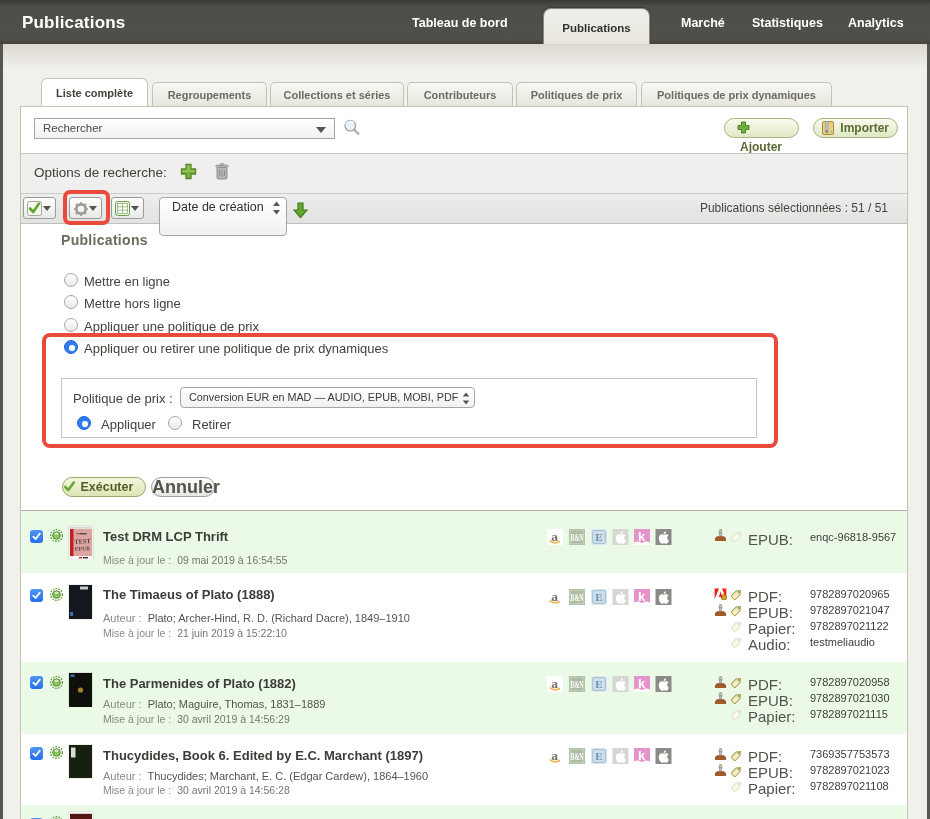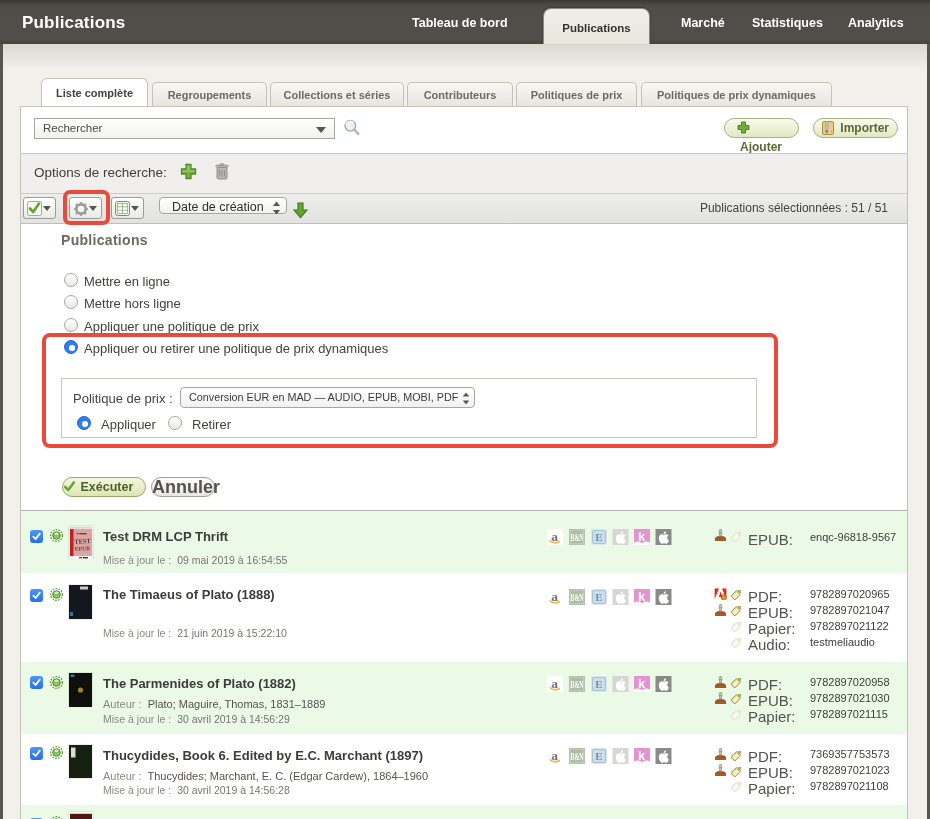--- a/index.html
+++ b/index.html
@@ -253,21 +253,21 @@
   <div class="tbtn" style="left:90px;">
     <svg width="15" height="15" viewBox="0 0 15 15" style="position:absolute;left:3px;top:3px;">
         <rect x="0.5" y="0.5" width="14" height="14" rx="2" fill="#eef5e8" stroke="#6d9e4f"></rect>
         <rect x="2.5" y="2.5" width="10" height="10" fill="#fff" stroke="#89b06e" stroke-width="0.8"></rect>
         <line x1="2.5" y1="5.8" x2="12.5" y2="5.8" stroke="#89b06e" stroke-width="0.8"></line>
         <line x1="2.5" y1="9.2" x2="12.5" y2="9.2" stroke="#89b06e" stroke-width="0.8"></line>
         <line x1="7.5" y1="2.5" x2="7.5" y2="12.5" stroke="#89b06e" stroke-width="0.8"></line>
       </svg>
     <span class="tarr"></span>
   </div>
-  <div class="abs macselect" id="datesel" style="left:138px; top:90px; width:128px; height:17px; line-height:19px; padding-left:12px; font-size:12.5px; color:#2f2f2b;">Date de création
+  <div class="abs macselect" id="datesel" style="left:138px; top:90px; width:128px; height:39px; line-height:19px; padding-left:12px; font-size:12.5px; color:#2f2f2b;">Date de création
     <svg width="9" height="14" viewBox="0 0 9 14" style="position:absolute; right:5px; top:3px;">
         <path d="M4.5 0.5 L8 5 H1 z" fill="#55555a"></path>
         <path d="M4.5 13.5 L8 9 H1 z" fill="#55555a"></path>
       </svg>
   </div>
   <div class="abs" id="dlarrow" style="left:272px; top:95px;">
     <svg width="15" height="17" viewBox="0 0 15 17">
         <path d="M5 1 h5 v7 h4 L7.5 15.5 L1 8 h4 z" fill="#64a832" stroke="#417d1c" stroke-width="1.2"></path>
       </svg>
   </div>
@@ -367,20 +367,21 @@
         </svg>
       </div>
     <div class="cover" style="top:12px; width:23px; height:34px;">
         <svg width="23" height="34" viewBox="0 0 23 34">
           <rect x="0" y="0" width="23" height="34" fill="#13181f"></rect>
           <rect x="11" y="1.5" width="8" height="3" fill="#c9cdd2"></rect>
           <rect x="1" y="27" width="3" height="4" fill="#3d6ea5"></rect>
         </svg>
       </div>
     <div class="title" style="top:14.5px;">The Timaeus of Plato (1888)</div>
+    <div class="auteur" style="top:39px;">Auteur :&nbsp; <b>Plato; Archer-Hind, R. D. (Richard Dacre), 1849–1910</b></div>
     <div class="mise" style="top:54px;">Mise à jour le :&nbsp; <span>21 juin 2019 à 15:22:10</span></div>
     <div class="sicons" style="top:16px;">
         <svg width="125" height="16" viewBox="0 0 125 16">
           <use href="#storerow"></use>
         </svg>
       </div>
     <div class="fmticon" style="top:15px;">
         <svg width="13" height="12" viewBox="0 0 13 12">
           <use href="#icadobe"></use>
         </svg>

